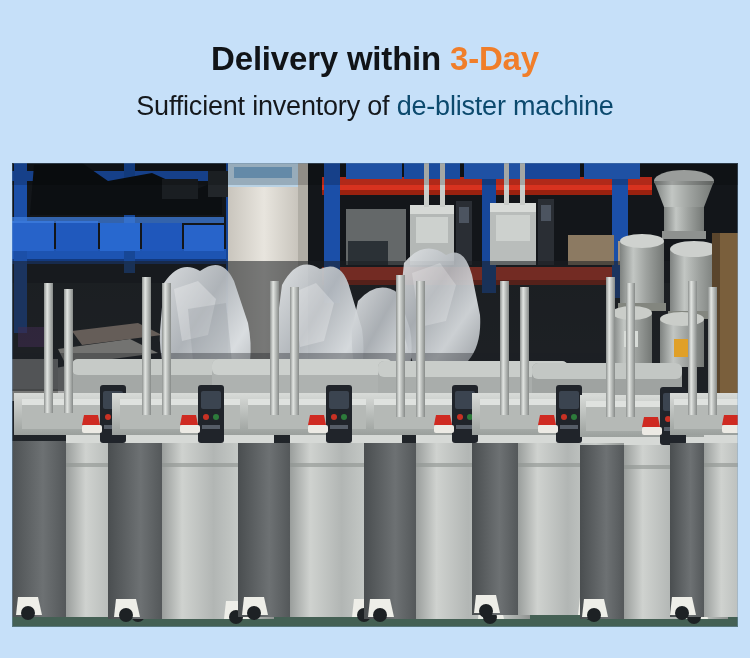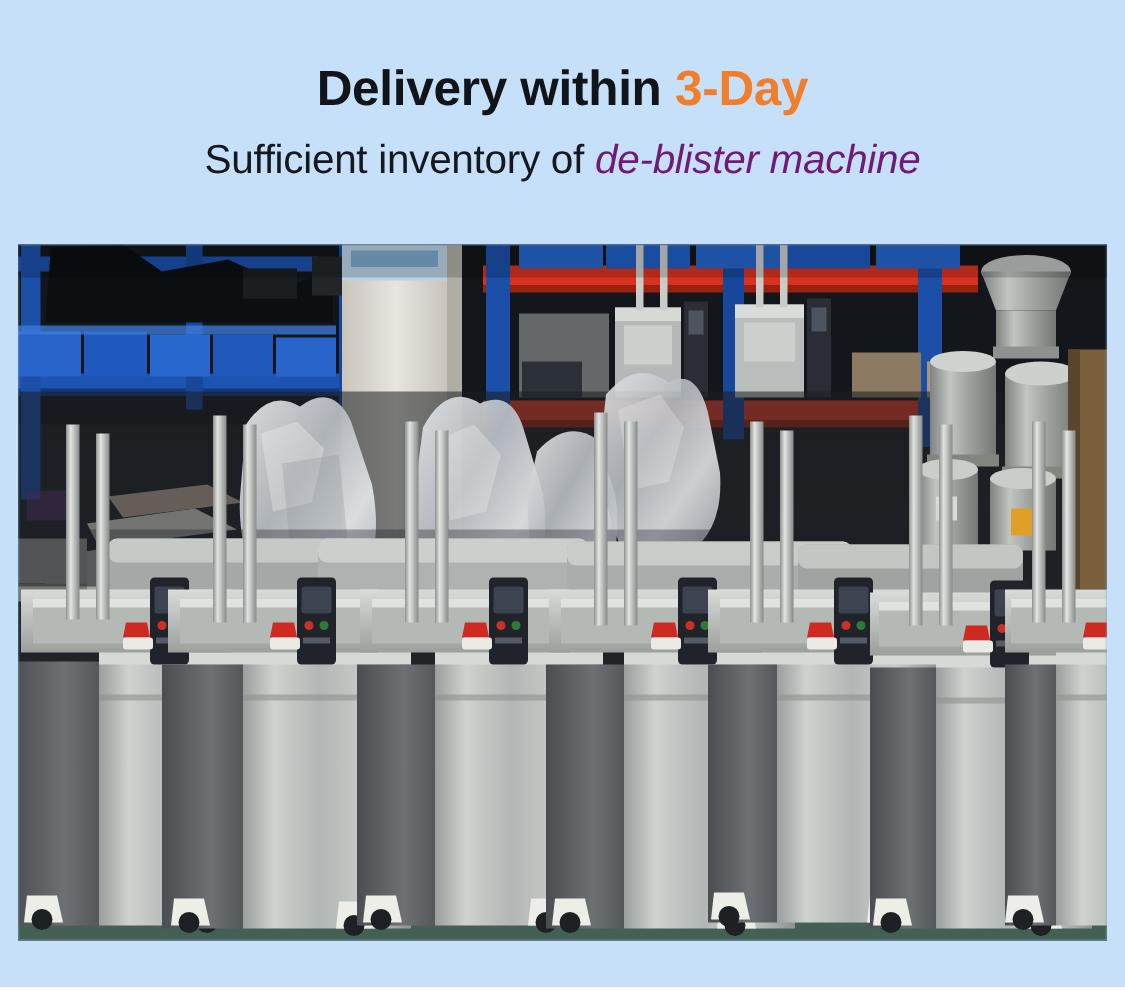--- a/index.html
+++ b/index.html
@@ -46,22 +46,21 @@
     margin: 0;
     padding-top: 9px;
     font-size: 27px;
     font-weight: normal;
     line-height: 34px;
     color: #15181c;
     letter-spacing: -0.2px;
     font-family: "Liberation Sans", sans-serif;
   }
   .subheadline .accent {
-    color: #701a75;
-    font-style: italic;
+    color: #0c4a6e;
   }
   .photo-frame {
     position: absolute;
     left: 12px;
     top: 163px;
     width: 726px;
     height: 464px;
     overflow: hidden;
     background: #2a2f33;
   }

